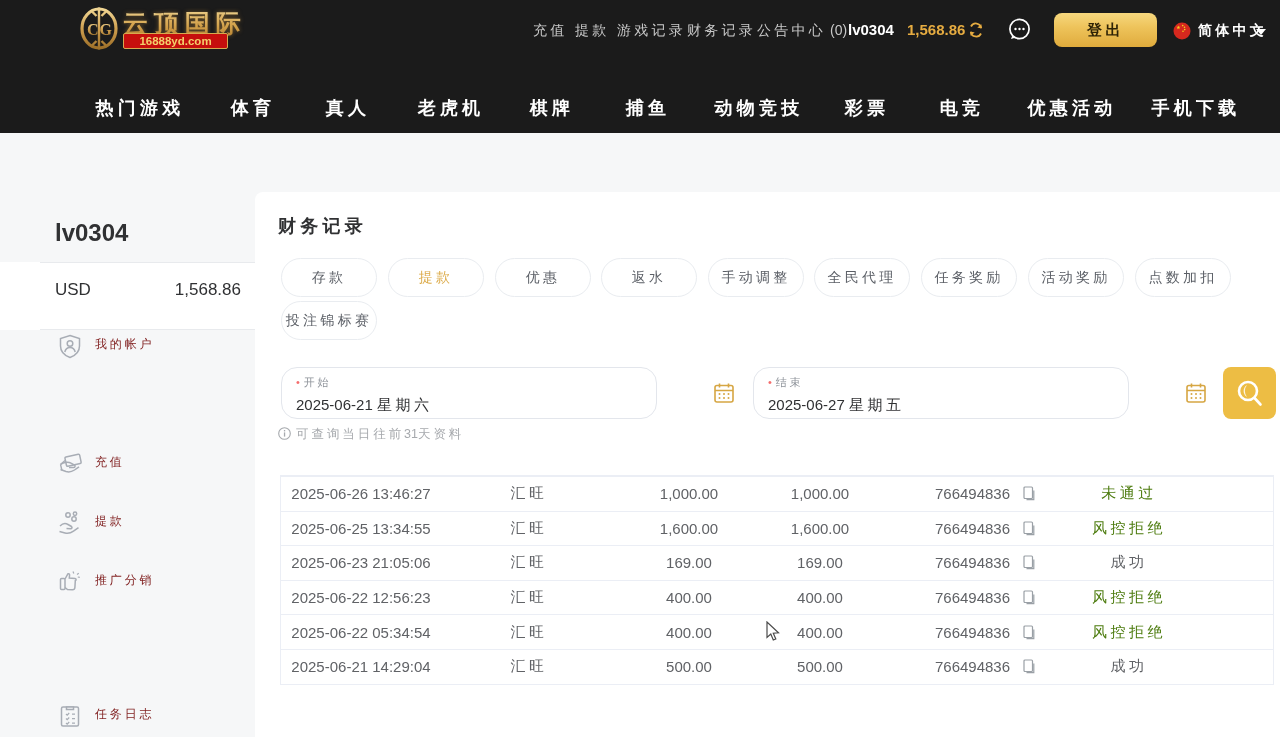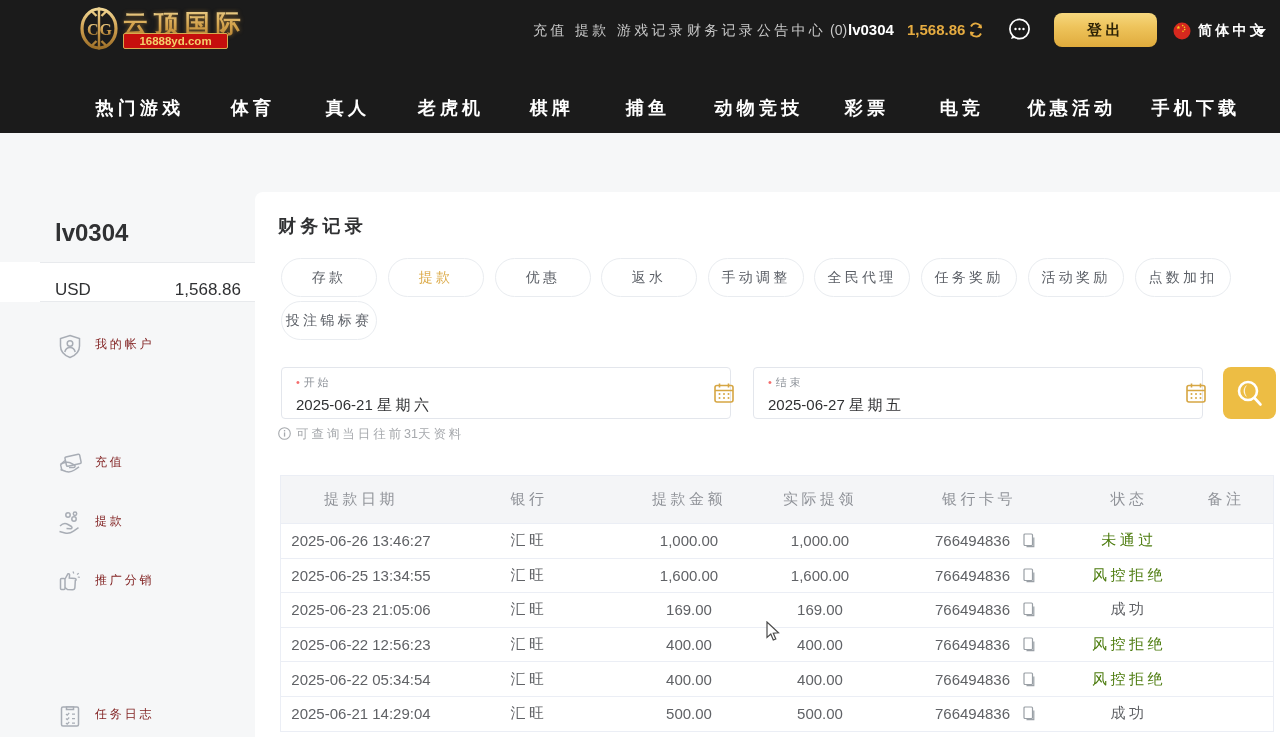--- a/index.html
+++ b/index.html
@@ -24,35 +24,35 @@
 #btn-out{left:1054px;top:13px;width:103px;height:34px;border-radius:8px;
  background:linear-gradient(180deg,#f6d87e 0%,#eec45c 40%,#e0ab3c 100%);
  color:#2e2306;font-size:15px;font-weight:bold;text-align:center;line-height:34px}
 #lang{font-size:14px;color:#fff;font-weight:bold;left:1198px;top:22px}
 #caret{left:1256px;top:29px;width:0;height:0;border-left:5px solid transparent;border-right:5px solid transparent;border-top:6px solid #fff}
 #nav{position:absolute;left:0;top:72px;width:1148px;height:71px}
 #nav span{position:absolute;top:50%;transform:translate(-50%,-50%);font-size:18px;font-weight:bold;color:#fff;white-space:nowrap}
 
 #side{position:absolute;left:0;top:133px;width:255px;height:604px}
 #uname{position:absolute;left:55px;top:86px;font-size:24px;font-weight:bold;color:#303133}
-#usdrow{position:absolute;left:0;top:129px;width:255px;height:40px;background:#fff}
+#usdrow{position:absolute;left:0;top:129px;width:255px;height:68px;background:#fff}
 #usdrow .bt,#usdrow .bb{position:absolute;left:40px;right:0;height:1px;background:#e8eaed}
 #usdrow .bt{top:0}.bb{bottom:0}
 #usd{position:absolute;left:55px;top:18px;font-size:17px;color:#303133}
 #usdv{position:absolute;right:14px;top:18px;font-size:17px;color:#303133}
 .mi{position:absolute;left:57px;width:198px;height:26px}
 .mi svg{position:absolute;left:0;top:1px}
 .mi > span{position:absolute;left:38px;top:4px;font-size:12px;color:#7f1d1d}
 
 #panel{position:absolute;left:255px;top:192px;width:1025px;height:545px;background:#fff;border-top-left-radius:8px}
 #ptitle{position:absolute;left:23px;top:22px;font-size:18px;font-weight:bold;color:#303133}
 .pill{position:absolute;width:96px;height:39px;border:1px solid #e9ecf0;border-radius:20px;
  background:#fff;font-size:14px;color:#5b5f66;text-align:center;line-height:37px;white-space:nowrap}
 .pill.on{color:#dcab4a}
-.dbox{position:absolute;top:175px;width:450px;height:52px;border:1px solid #e3e6ec;border-radius:4px;background:#fff}
+.dbox{position:absolute;top:175px;width:376px;height:52px;border:1px solid #e3e6ec;border-radius:16px;background:#fff}
 .dbox .lab{position:absolute;left:14px;top:7px;font-size:11px;color:#8f949b}
 .dbox .lab b{color:#f56c6c;font-weight:normal;margin-right:4px}
 .dbox .val{position:absolute;left:14px;top:28px;font-size:15px;color:#303133}
 .dbox svg{position:absolute;top:14px}
 #sbtn{position:absolute;left:968px;top:175px;width:53px;height:52px;background:#edbd44;border-radius:8px}
 #info{position:absolute;left:23px;top:234px;height:14px;font-size:12.5px;color:#a6a9ad}
 
 #tbl{position:absolute;left:25px;top:283px;width:994px;border:1px solid #ebeef5;border-bottom:1px solid #ebeef5}
 .trow{display:grid;grid-template-columns:160px 176px 144px 118px 200px 100px 94px;align-items:center}
 #thead{height:47px;background:#f4f5f7;color:#909399;font-size:15px}
@@ -235,29 +235,20 @@
       <path d="M24 18 A7 7 0 0 0 24 30 A9.5 9.5 0 0 1 24 18 Z" fill="#fff" opacity=".85"></path>
     </svg>
   </div>
   <div id="info"><svg width="13" height="13" viewBox="0 0 13 13" style="vertical-align:-2px;margin-right:5px">
         <circle cx="6.5" cy="6.5" r="5.8" fill="none" stroke="#a6a9ad" stroke-width="1.1"></circle>
         <rect x="5.9" y="5.4" width="1.3" height="4.2" fill="#a6a9ad"></rect>
         <rect x="5.9" y="3" width="1.3" height="1.4" fill="#a6a9ad"></rect>
       </svg><span class="k">可查询当日往前</span>31<span class="k">天资料</span></div>
 
   <div id="tbl">
-    <div class="trow" id="thead">
-      <div><span class="k">提款日期</span></div>
-        <div><span class="k">银行</span></div>
-        <div><span class="k">提款金额</span></div>
-        <div><span class="k">实际提领</span></div>
-        <div><span class="k">银行卡号</span></div>
-        <div><span class="k">状态</span></div>
-        <div><span class="k">备注</span></div>
-    </div>
     <div class="trow r">
         <div>2025-06-26 13:46:27</div>
         <div><span class="k">汇旺</span></div>
         <div>1,000.00</div>
         <div>1,000.00</div>
       <div class="card">766494836<svg width="12" height="15" viewBox="0 0 12 15">
             <rect x="1" y="1" width="8.5" height="11.5" rx="1" fill="none" stroke="#9aa0a6" stroke-width="1.2"></rect>
             <path d="M10.8 4.5 V13.7 H3.5" fill="none" stroke="#9aa0a6" stroke-width="1.2"></path>
           </svg></div>
       <div class="red"><span class="k">未通过</span></div>

